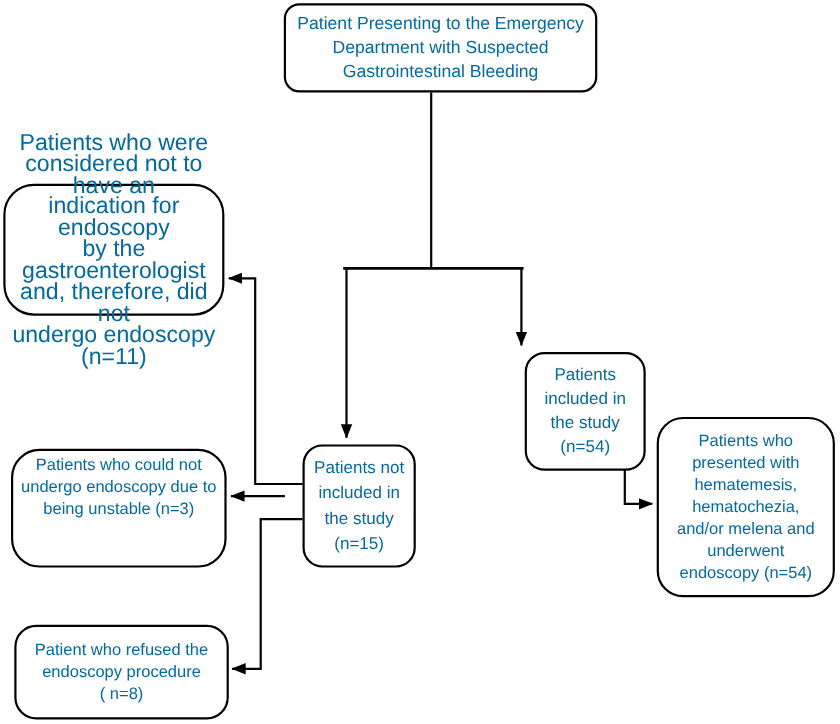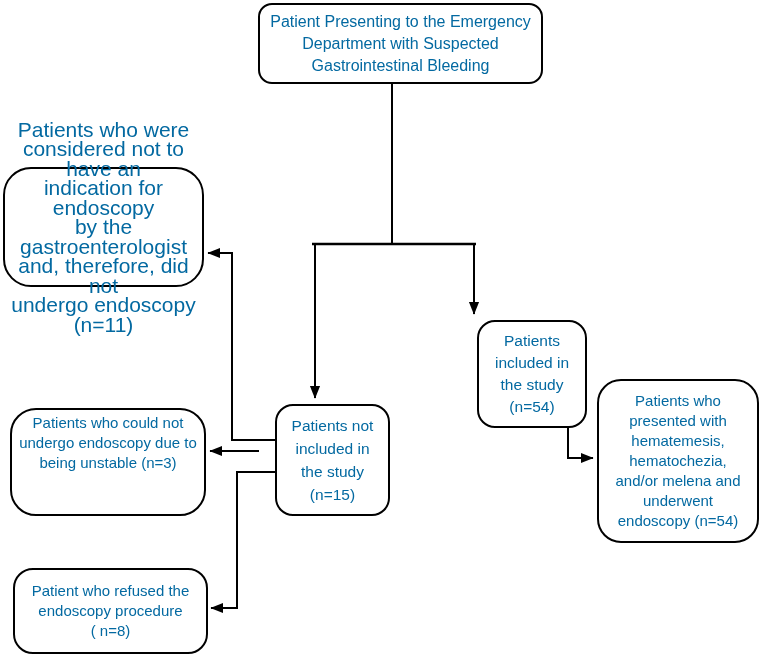--- a/index.html
+++ b/index.html
@@ -64,21 +64,21 @@
     border-radius: 26px;
     font-size: 15px; line-height: 20px;
     padding-bottom: 38px;
   }
   .node-refused {
     left: 13px; top: 568px; width: 195px; height: 86px;
     border-radius: 20px;
     font-size: 15px; line-height: 20px;
   }
   .node-not-included {
-    left: 275px; top: 404px; width: 115px; height: 112px;
+    left: 275px; top: 404px; width: 103px; height: 112px;
     border-radius: 18px;
     font-size: 15.5px; line-height: 23px;
   }
   .node-included {
     left: 431px; top: 320px; width: 110px; height: 108px;
     border-radius: 18px;
     font-size: 15.5px; line-height: 22px; margin-left: 46px;
   }
   .node-endoscopy {
     left: 597px; top: 379px; width: 162px; height: 164px;

